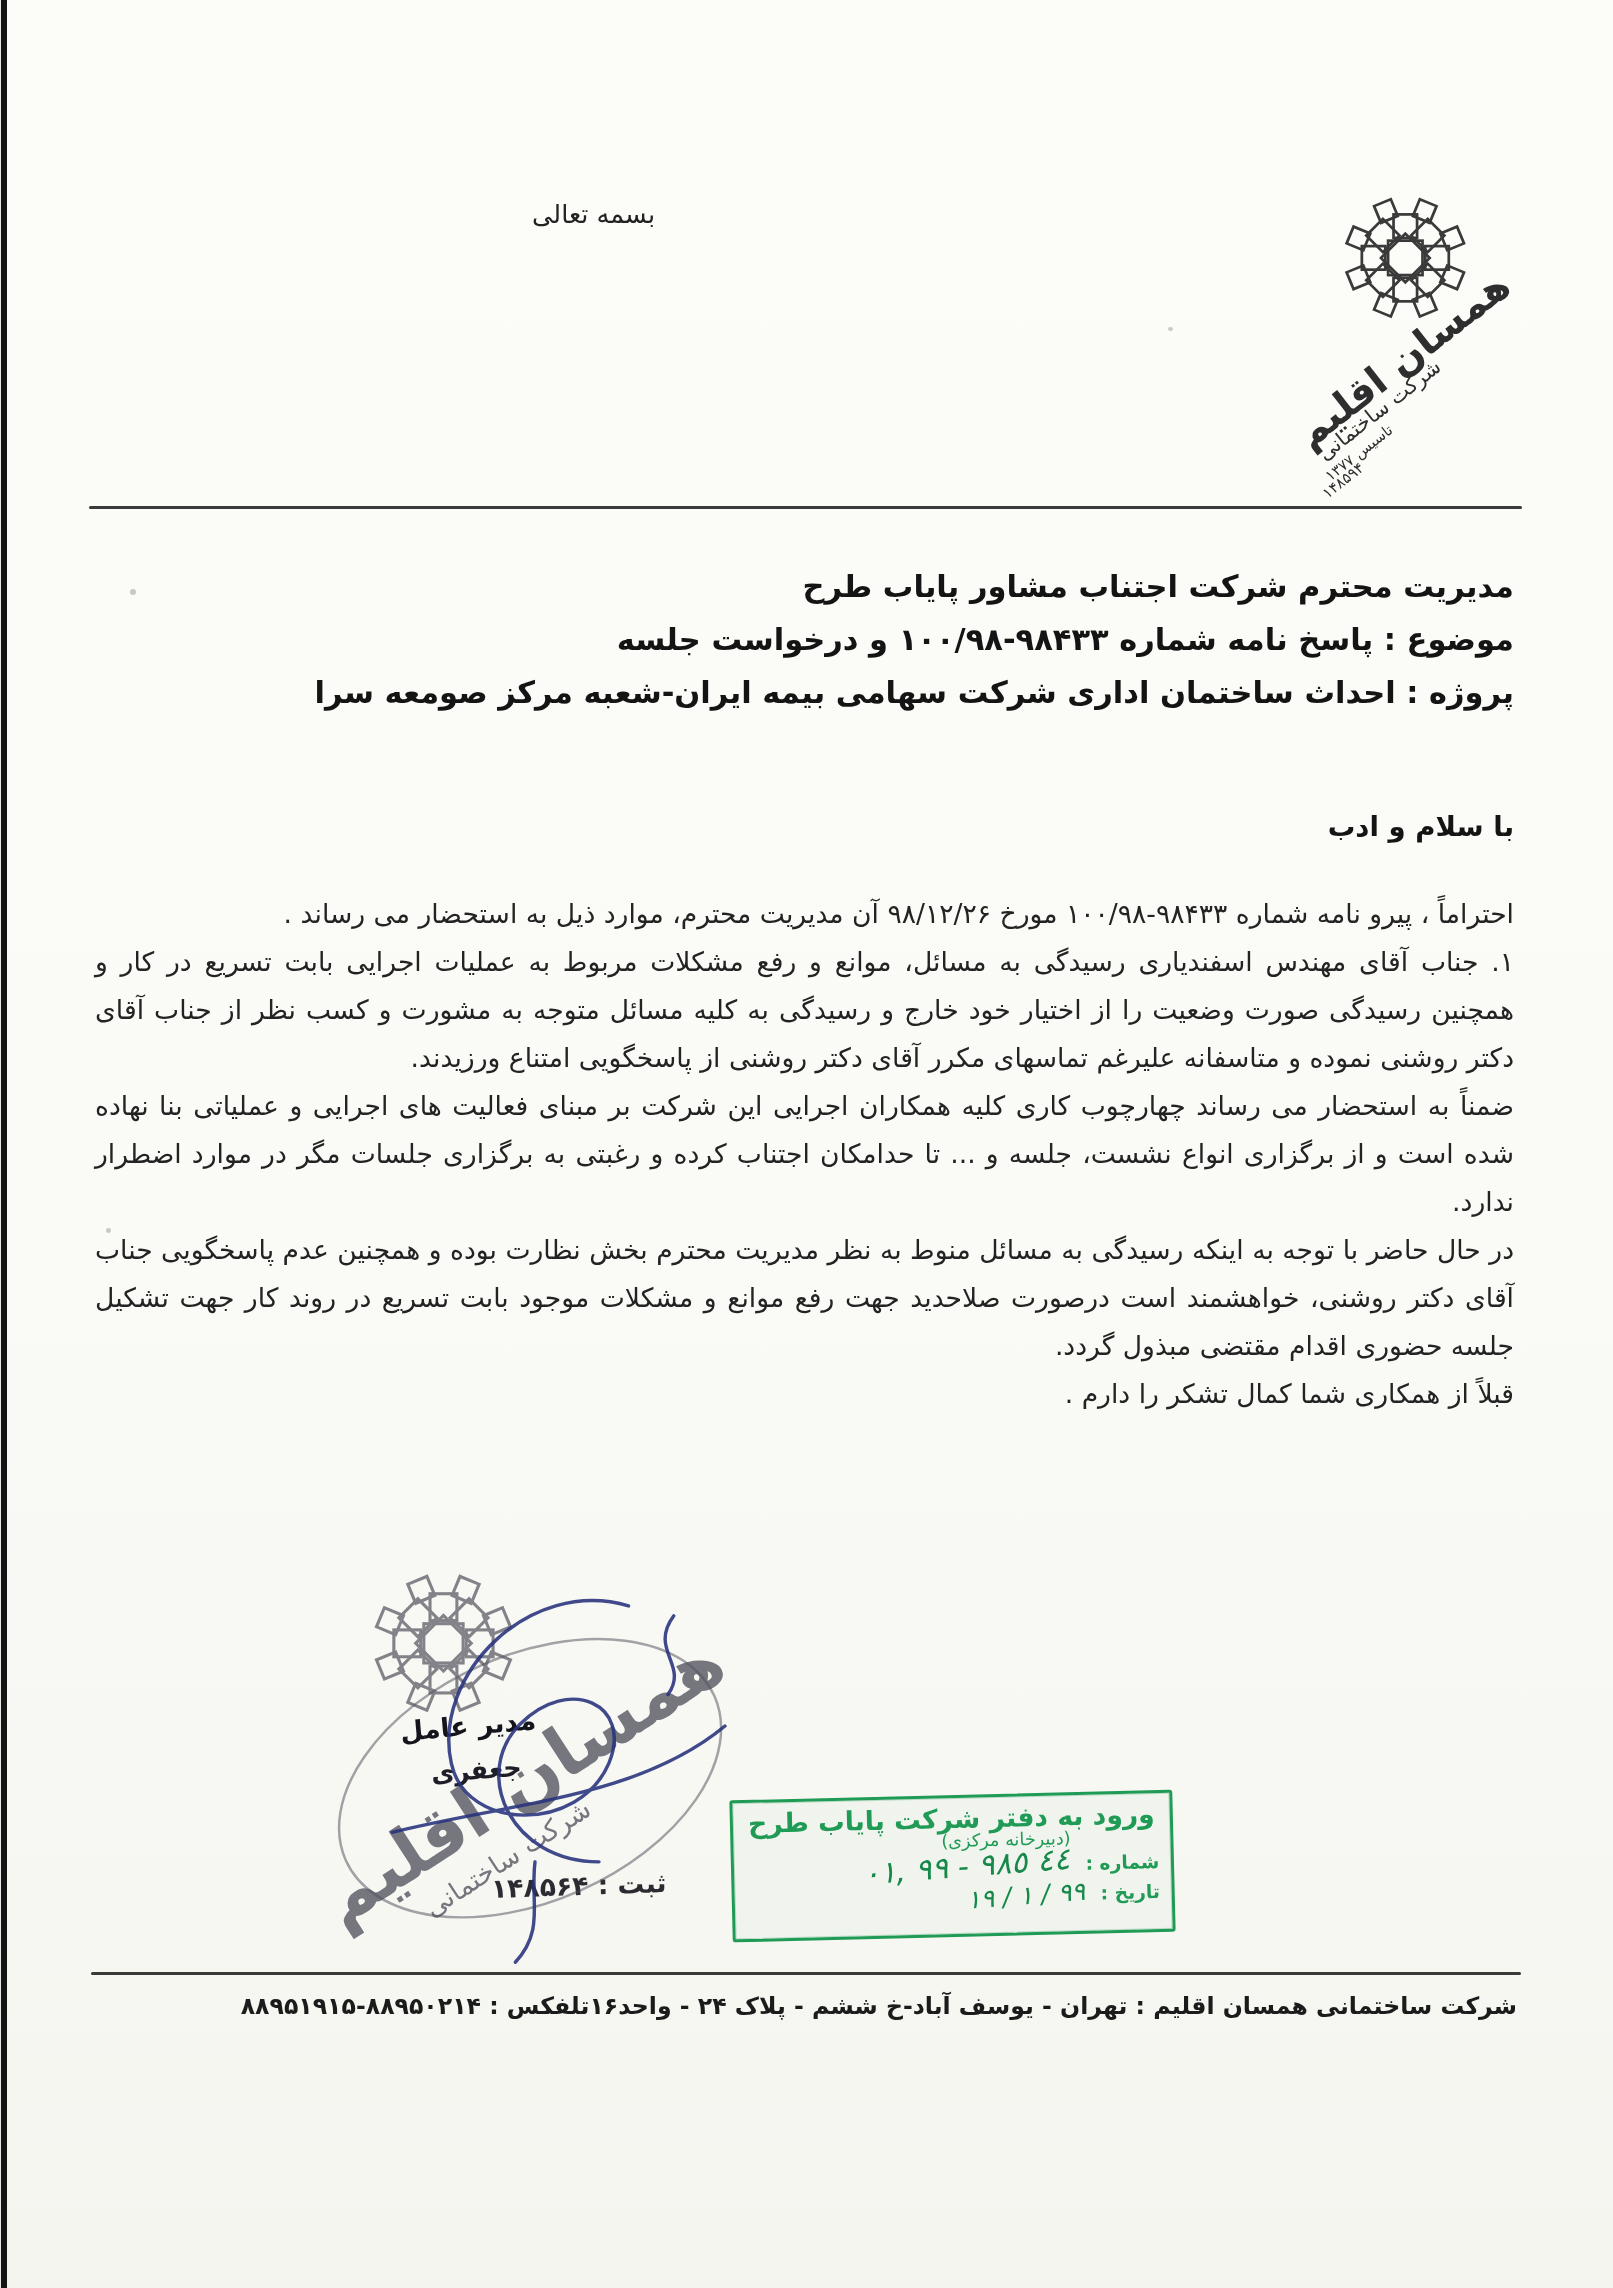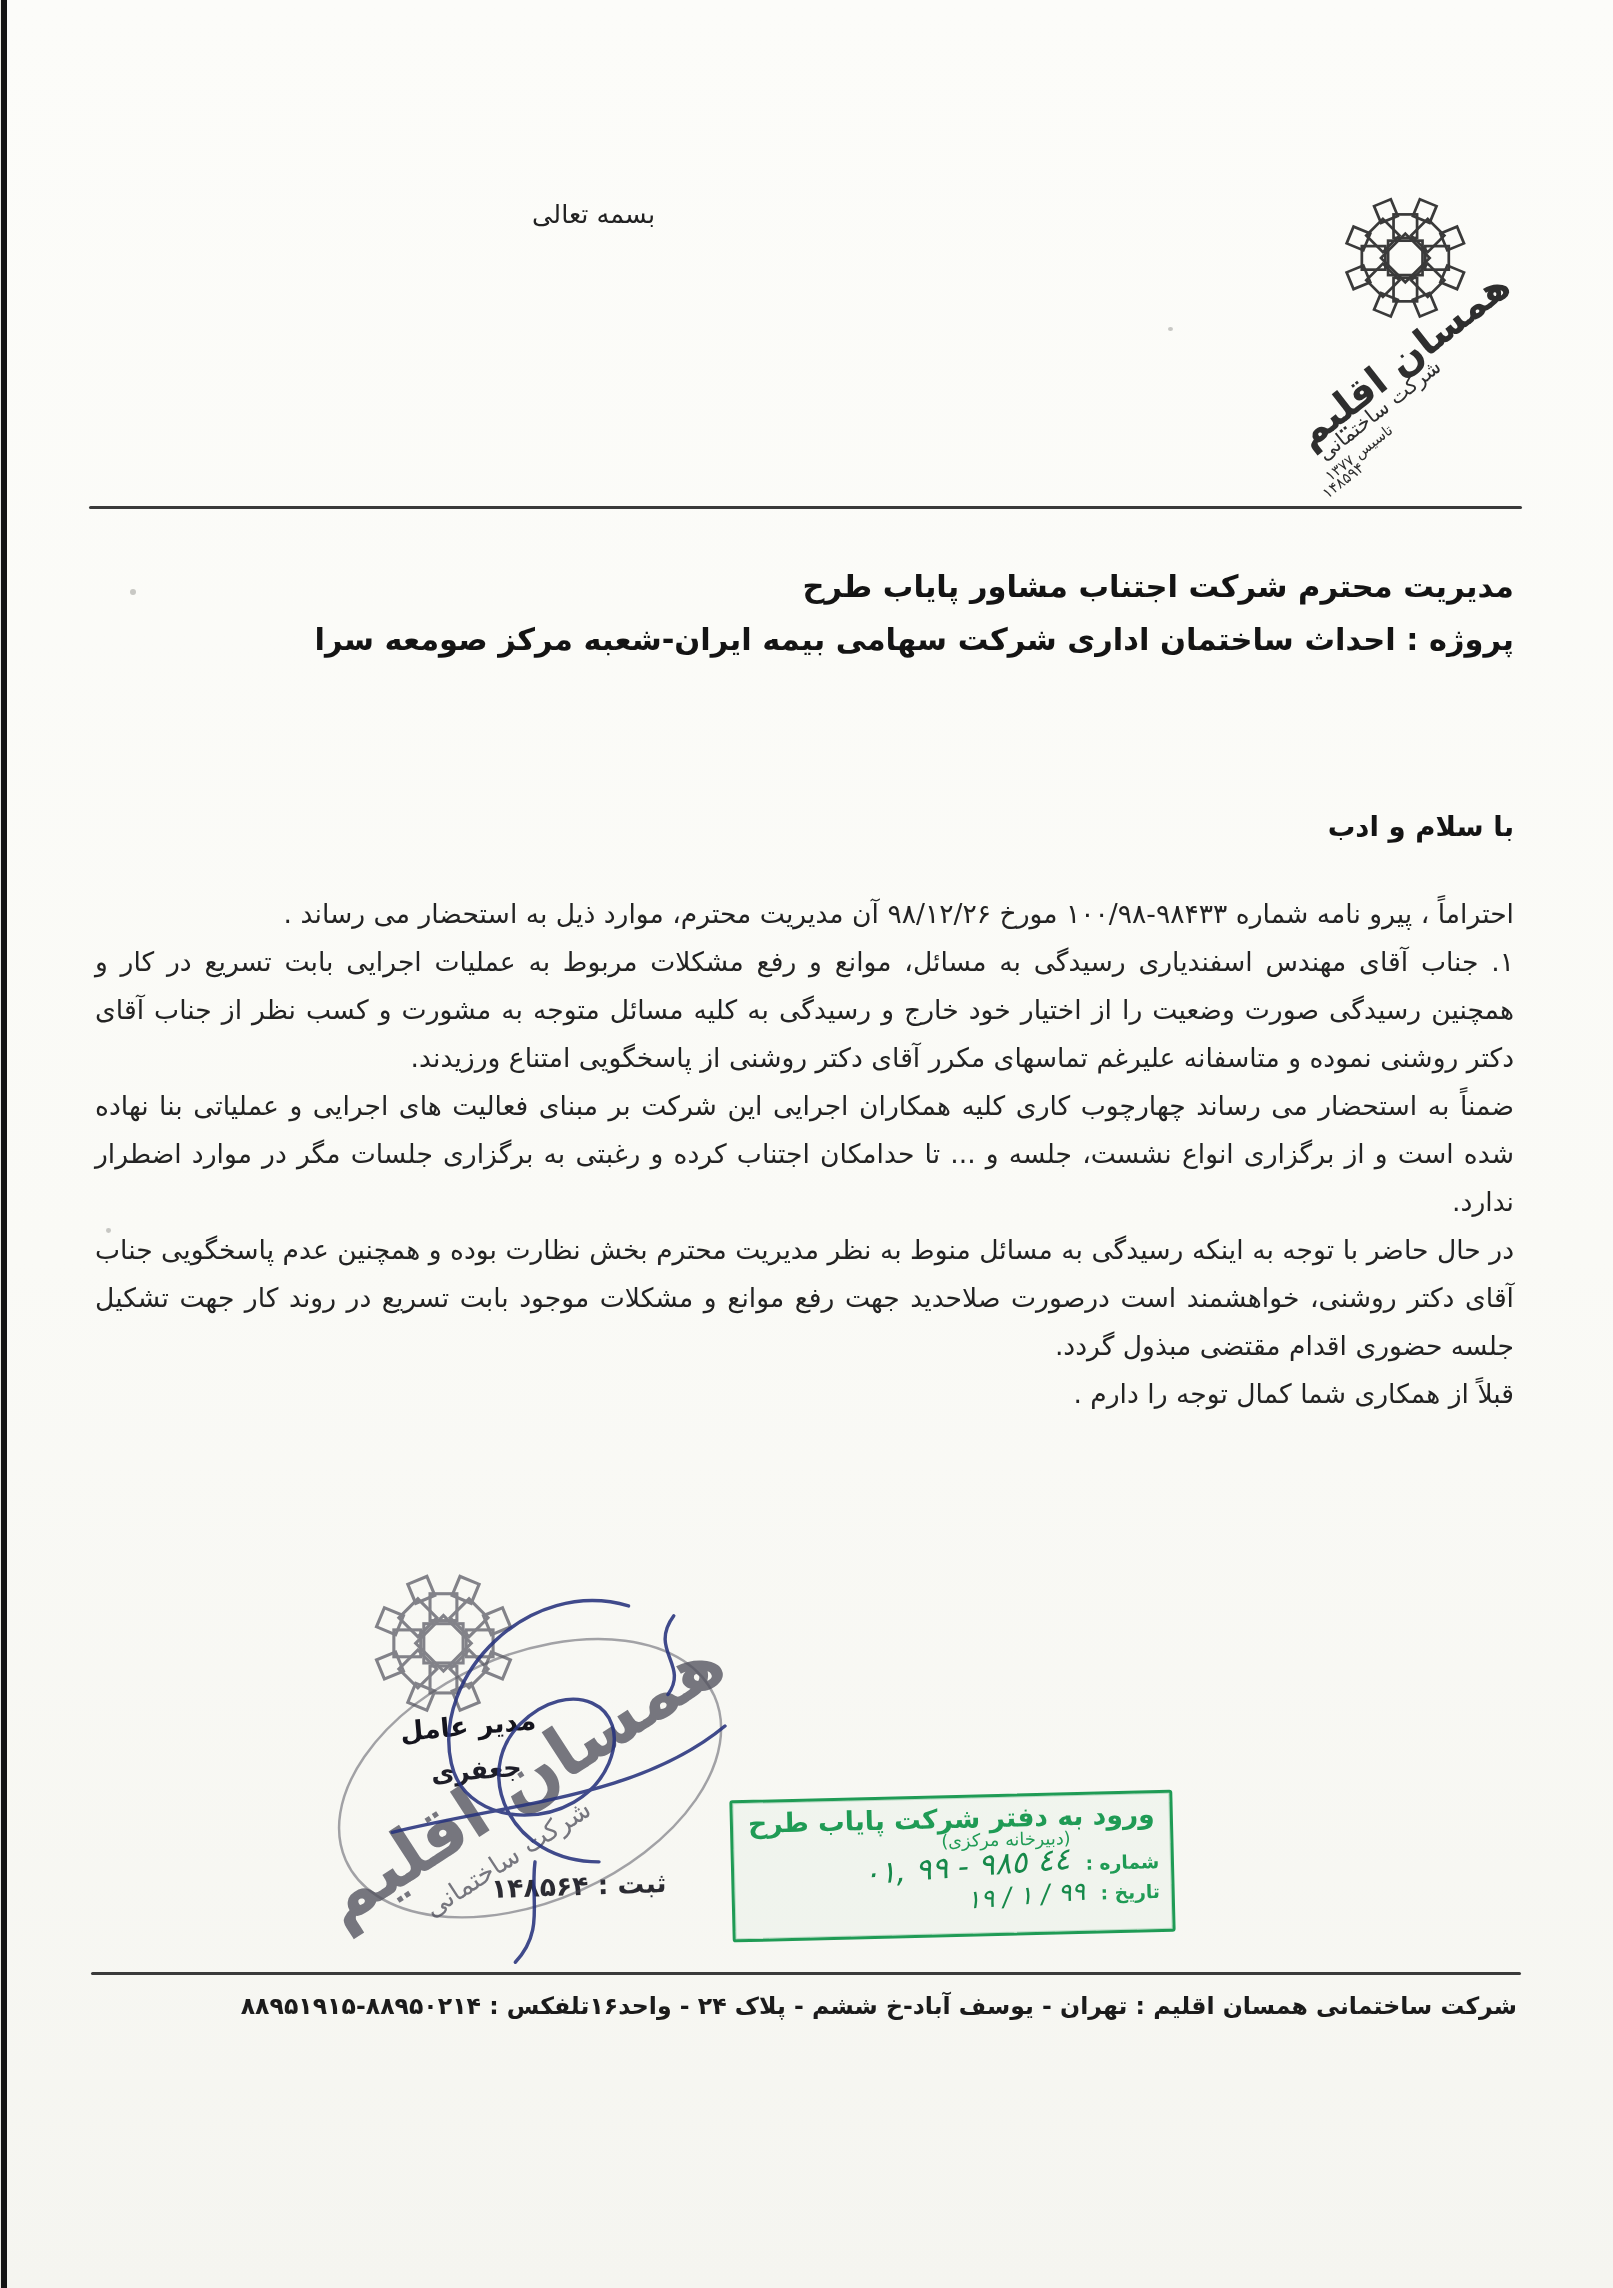--- a/index.html
+++ b/index.html
@@ -144,31 +144,32 @@
     <text x="178" y="198" text-anchor="middle" font-size="40" font-weight="bold" fill="#2e2e2e" transform="rotate(-38 178 198)">همسان اقلیم</text>
     <text x="150" y="244" text-anchor="middle" font-size="21" fill="#2e2e2e" transform="rotate(-38 150 244)">شرکت ساختمانی</text>
     <text x="128" y="286" text-anchor="middle" font-size="15" fill="#2e2e2e" transform="rotate(-38 128 286)">تاسیس ۱۳۷۷</text>
     <text x="112" y="314" text-anchor="middle" font-size="15" fill="#2e2e2e" transform="rotate(-38 112 314)">۱۴۸۵۹۴</text>
   </svg>
 
   <div class="rule-top"></div>
 
   <div class="recipient-block">
     <div>مدیریت محترم شرکت اجتناب مشاور پایاب طرح</div>
+    <div>موضوع : پاسخ نامه شماره ۹۸۴۳۳-۱۰۰/۹۸ و درخواست جلسه</div>
     <div>پروژه : احداث ساختمان اداری شرکت سهامی بیمه ایران-شعبه مرکز صومعه سرا</div>
   </div>
 
   <div class="salutation">با سلام و ادب</div>
 
   <div class="body-text">
     <p>احتراماً ، پیرو نامه شماره ۹۸۴۳۳-۱۰۰/۹۸ مورخ ۹۸/۱۲/۲۶ آن مدیریت محترم، موارد ذیل به استحضار می رساند .</p>
     <p>۱. جناب آقای مهندس اسفندیاری رسیدگی به مسائل، موانع و رفع مشکلات مربوط به عملیات اجرایی بابت تسریع در کار و همچنین رسیدگی صورت وضعیت را از اختیار خود خارج و رسیدگی به کلیه مسائل متوجه به مشورت و کسب نظر از جناب آقای دکتر روشنی نموده و متاسفانه علیرغم تماسهای مکرر آقای دکتر روشنی از پاسخگویی امتناع ورزیدند.</p>
     <p>ضمناً به استحضار می رساند چهارچوب کاری کلیه همکاران اجرایی این شرکت بر مبنای فعالیت های اجرایی و عملیاتی بنا نهاده شده است و از برگزاری انواع نشست، جلسه و ... تا حدامکان اجتناب کرده و رغبتی به برگزاری جلسات مگر در موارد اضطرار ندارد.</p>
     <p>در حال حاضر با توجه به اینکه رسیدگی به مسائل منوط به نظر مدیریت محترم بخش نظارت بوده و همچنین عدم پاسخگویی جناب آقای دکتر روشنی، خواهشمند است درصورت صلاحدید جهت رفع موانع و مشکلات موجود بابت تسریع در روند کار جهت تشکیل جلسه حضوری اقدام مقتضی مبذول گردد.</p>
-    <p>قبلاً از همکاری شما کمال توجه را دارم .</p>
+    <p>قبلاً از همکاری شما کمال تشکر را دارم .</p>
   </div>
 
   <div class="sig-title">مدیر عامل</div>
   <div class="sig-name">جعفری</div>
   <div class="sig-reg">ثبت : ۱۴۸۵۶۴</div>
 
   <svg class="stamp-svg" width="502" height="443" viewBox="0 0 510 450">
     <ellipse cx="250" cy="245" rx="205" ry="125" transform="rotate(-24 250 245)" fill="none" stroke="#4b4b57" stroke-width="2.5" opacity="0.5"></ellipse>
     <use href="#starburst" transform="translate(162,108) scale(1.05)" stroke="#565660" opacity="0.72"></use>
     <text x="255" y="268" text-anchor="middle" font-size="72" font-weight="bold" fill="#52525e" opacity="0.78" transform="rotate(-33 255 268)">همسان اقلیم</text>

